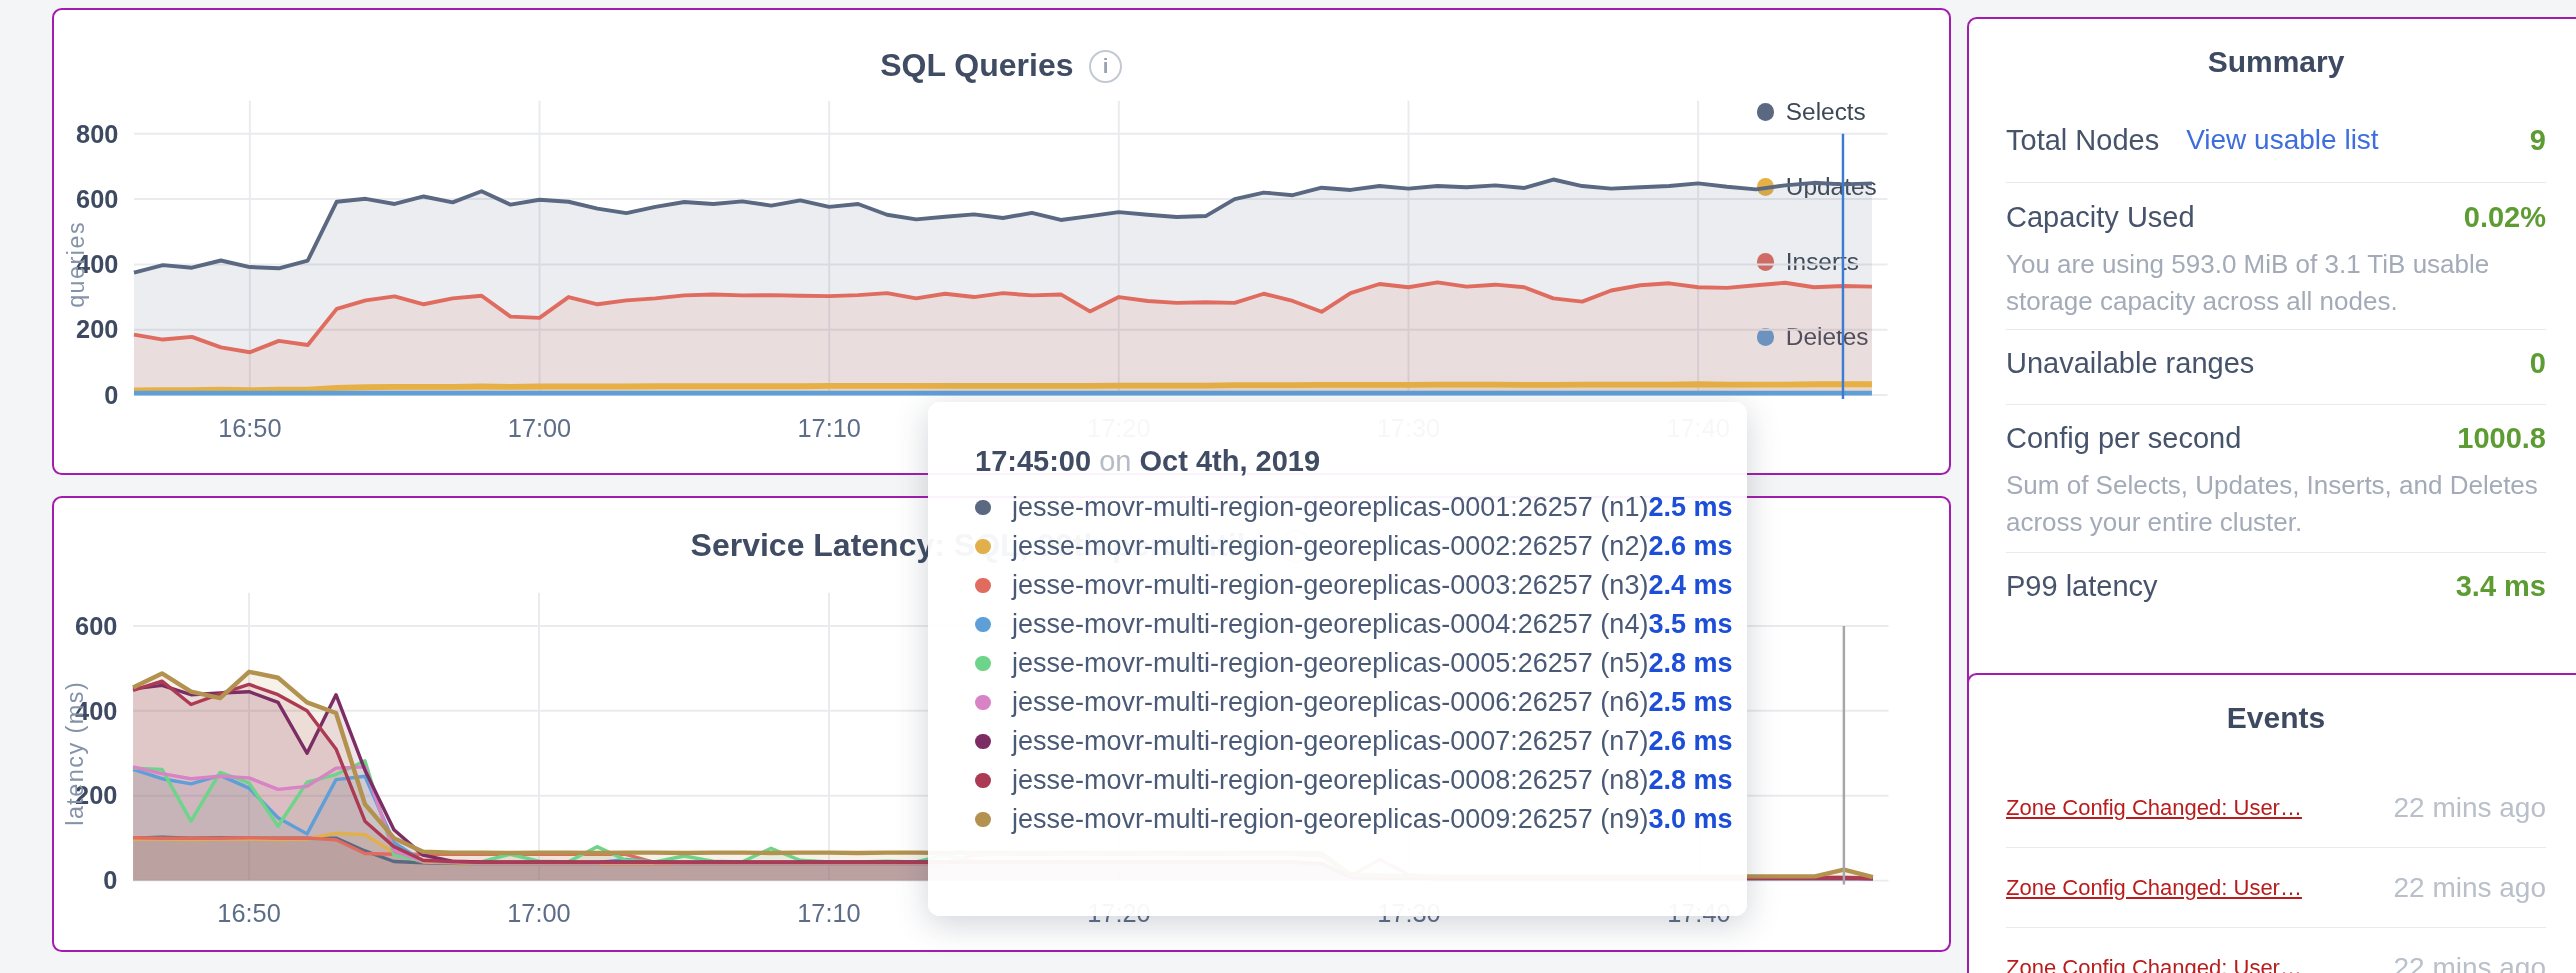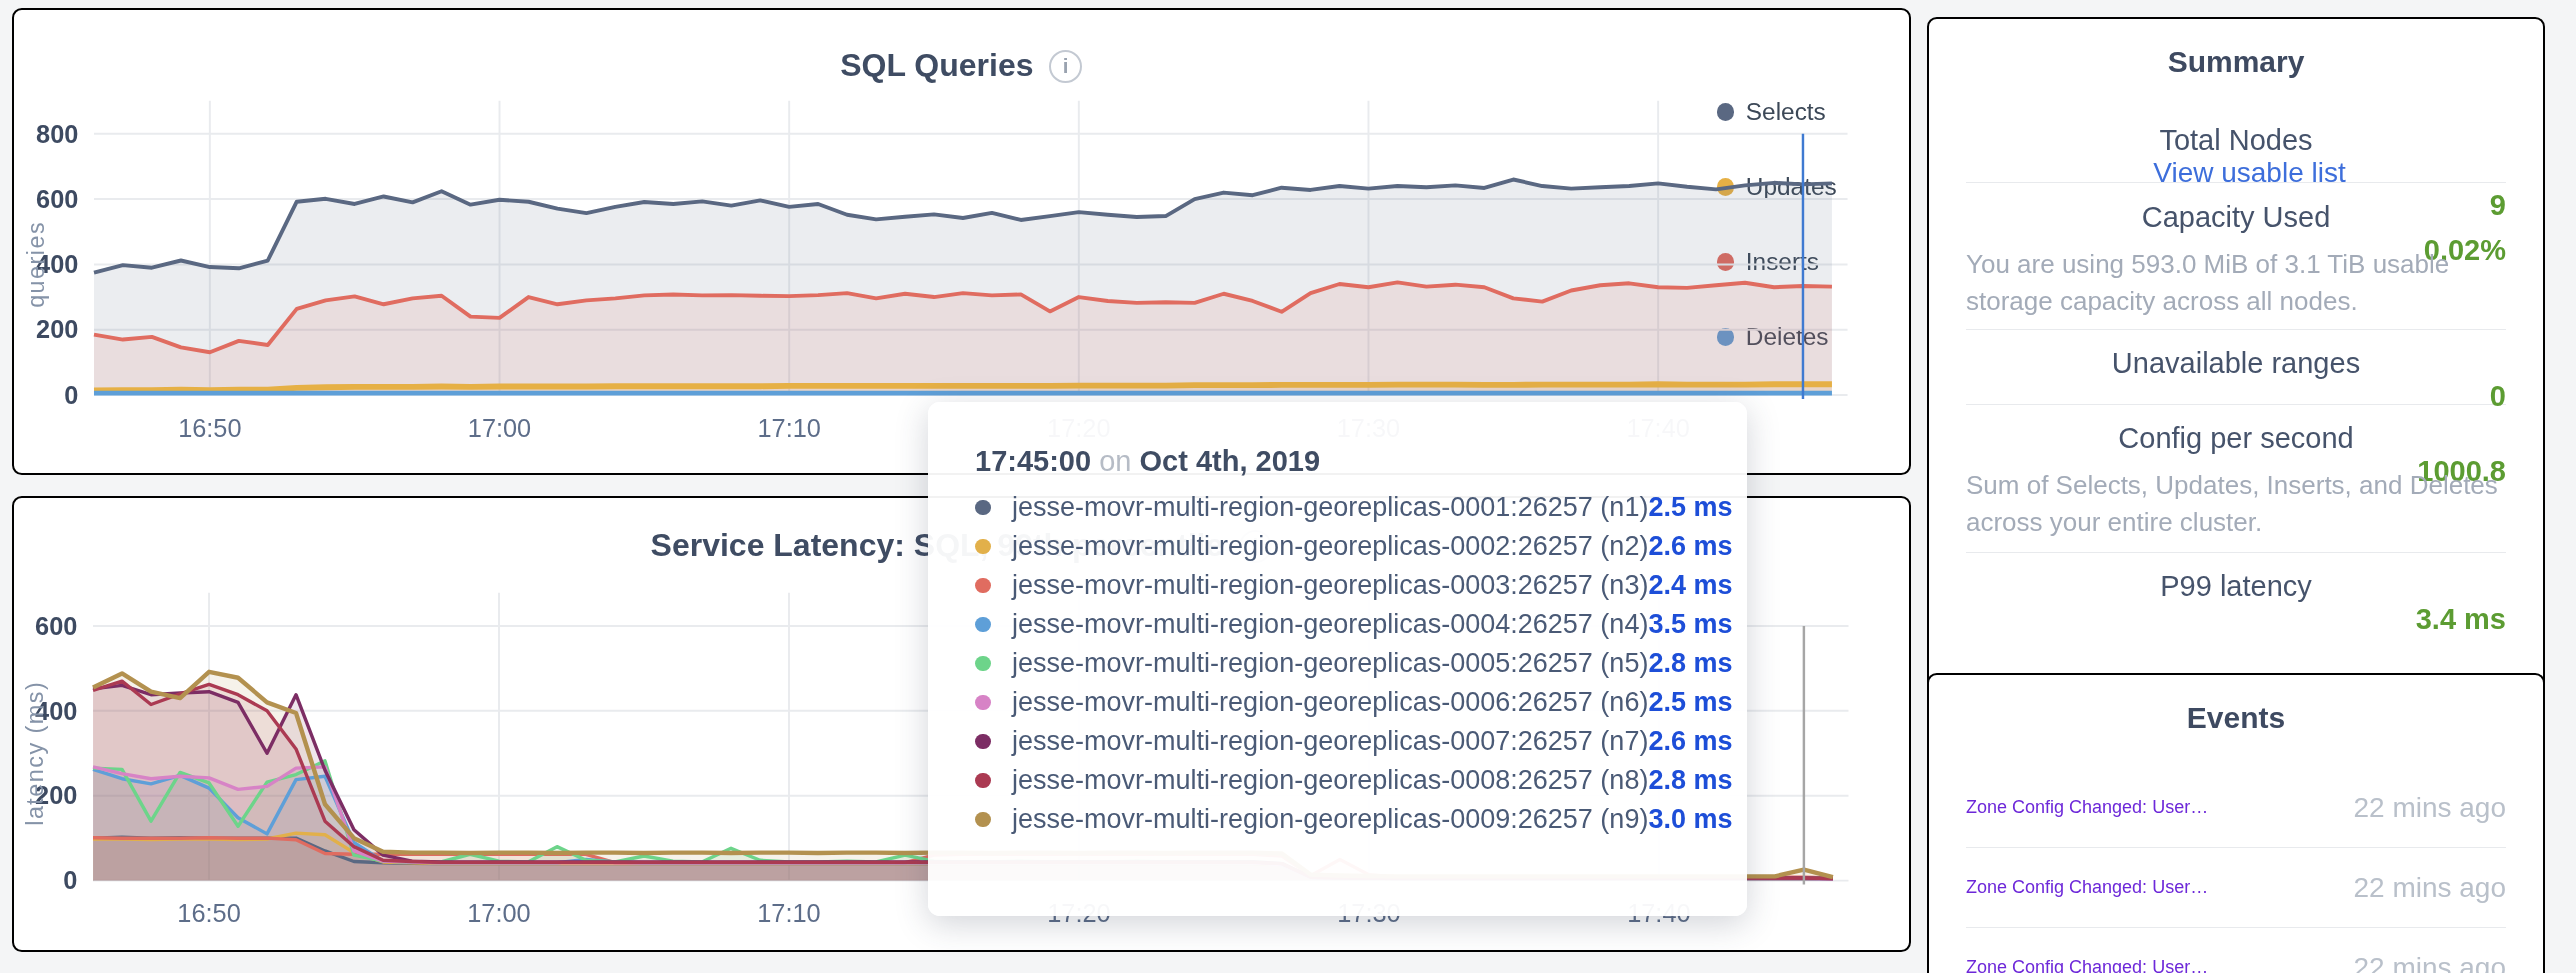--- a/index.html
+++ b/index.html
@@ -1,21 +1,21 @@
 <!DOCTYPE html>
 <html><head>
 <meta charset="utf-8">
 <style>
   html,body{margin:0;padding:0;}
   body{
     position:relative;width:2576px;height:974px;overflow:hidden;
     background:#f4f5f6;font-family:"Liberation Sans",sans-serif;
     -webkit-font-smoothing:antialiased;
   }
-  .panel{position:absolute;background:#ffffff;border:2px solid #000000;border-radius:9.8px;box-sizing:border-box;}
+  .panel{position:absolute;background:#ffffff;border:2px solid #a21caf;border-radius:9.8px;box-sizing:border-box;margin-left:40px;}
   
   #chart1-panel{left:11.7px;top:7.8px;width:1899px;height:467px;}
   #chart2-panel{left:11.7px;top:496px;width:1899px;height:456px;}
   .chart-title{position:absolute;left:0;right:0;text-align:center;font-size:32px;font-weight:bold;color:#3f4c63;}
   #chart1-panel .chart-title{top:37px;}
   #chart2-panel .chart-title{top:29px;}
   .info-icon{display:inline-block;width:29px;height:29px;margin-left:15.6px;border:2px solid #c3c9d2;border-radius:50%;
     color:#9aa3b0;font-size:20.5px;line-height:27px;text-align:center;font-weight:bold;vertical-align:2.9px;}
   .legend{position:absolute;top:88px;right:72px;display:flex;gap:47px;flex-direction:column;}
   .legend-item{display:flex;align-items:center;gap:11.7px;cursor:pointer;}
@@ -30,29 +30,29 @@
   .tt-title .tt-on{color:#b6bcc6;font-weight:normal;}
   #tooltip-rows{margin-top:9.8px;}
   .tt-row{display:flex;align-items:center;height:39px;}
   .tt-dot{width:15.6px;height:15.6px;border-radius:50%;margin-right:21.5px;flex:none;}
   .tt-name{flex:1;font-size:27px;color:#4a5a76;white-space:nowrap;}
   .tt-value{font-size:27px;color:#1d4ed8;font-weight:600;margin-right:2px;white-space:nowrap;}
   
   #summary-panel{left:1927px;top:16.6px;width:618px;height:784px;padding:0 37px;}
   #events-panel{left:1927px;top:673px;width:618px;height:371px;padding:0 37px;}
   .panel-heading{margin-top:25px;text-align:center;font-size:30px;font-weight:bold;color:#3e4a61;line-height:35px;}
-  .sum-row{display:flex;align-items:center;height:39px;flex-direction:column;}
+  .sum-row{display:flex;height:39px;}
   .sum-label{font-size:29px;color:#46536b;white-space:nowrap;}
   .sum-link{font-size:28px;color:#3d6edb;margin-left:27px;cursor:pointer;white-space:nowrap;}
   .sum-value{margin-left:auto;font-size:29px;font-weight:600;color:#5c9c32;white-space:nowrap;}
   .sum-note{font-size:26px;color:#a3abb8;line-height:37px;margin-top:5.9px;}
   .divider{border-top:1px solid #e8eaed;height:0;}
   .event-row{display:flex;align-items:center;justify-content:space-between;height:79px;border-bottom:1px solid #e8eaed;}
   .event-row:last-child{border-bottom:none;}
-  .event-label{font-size:18px;color:#6d28d9;white-space:nowrap;overflow:hidden;}
+  .event-label{font-size:22px;color:#b91c1c;white-space:nowrap;overflow:hidden;text-decoration:underline;}
   .event-time{font-size:28px;color:#b9c0ca;margin-left:19.5px;white-space:nowrap;}
 </style>
 </head>
 <body>
 
 <div class="panel" id="chart1-panel">
   <div class="chart-title">
     <span>SQL Queries</span><span class="info-icon">i</span>
   </div>
   <div class="legend" id="legend1">

